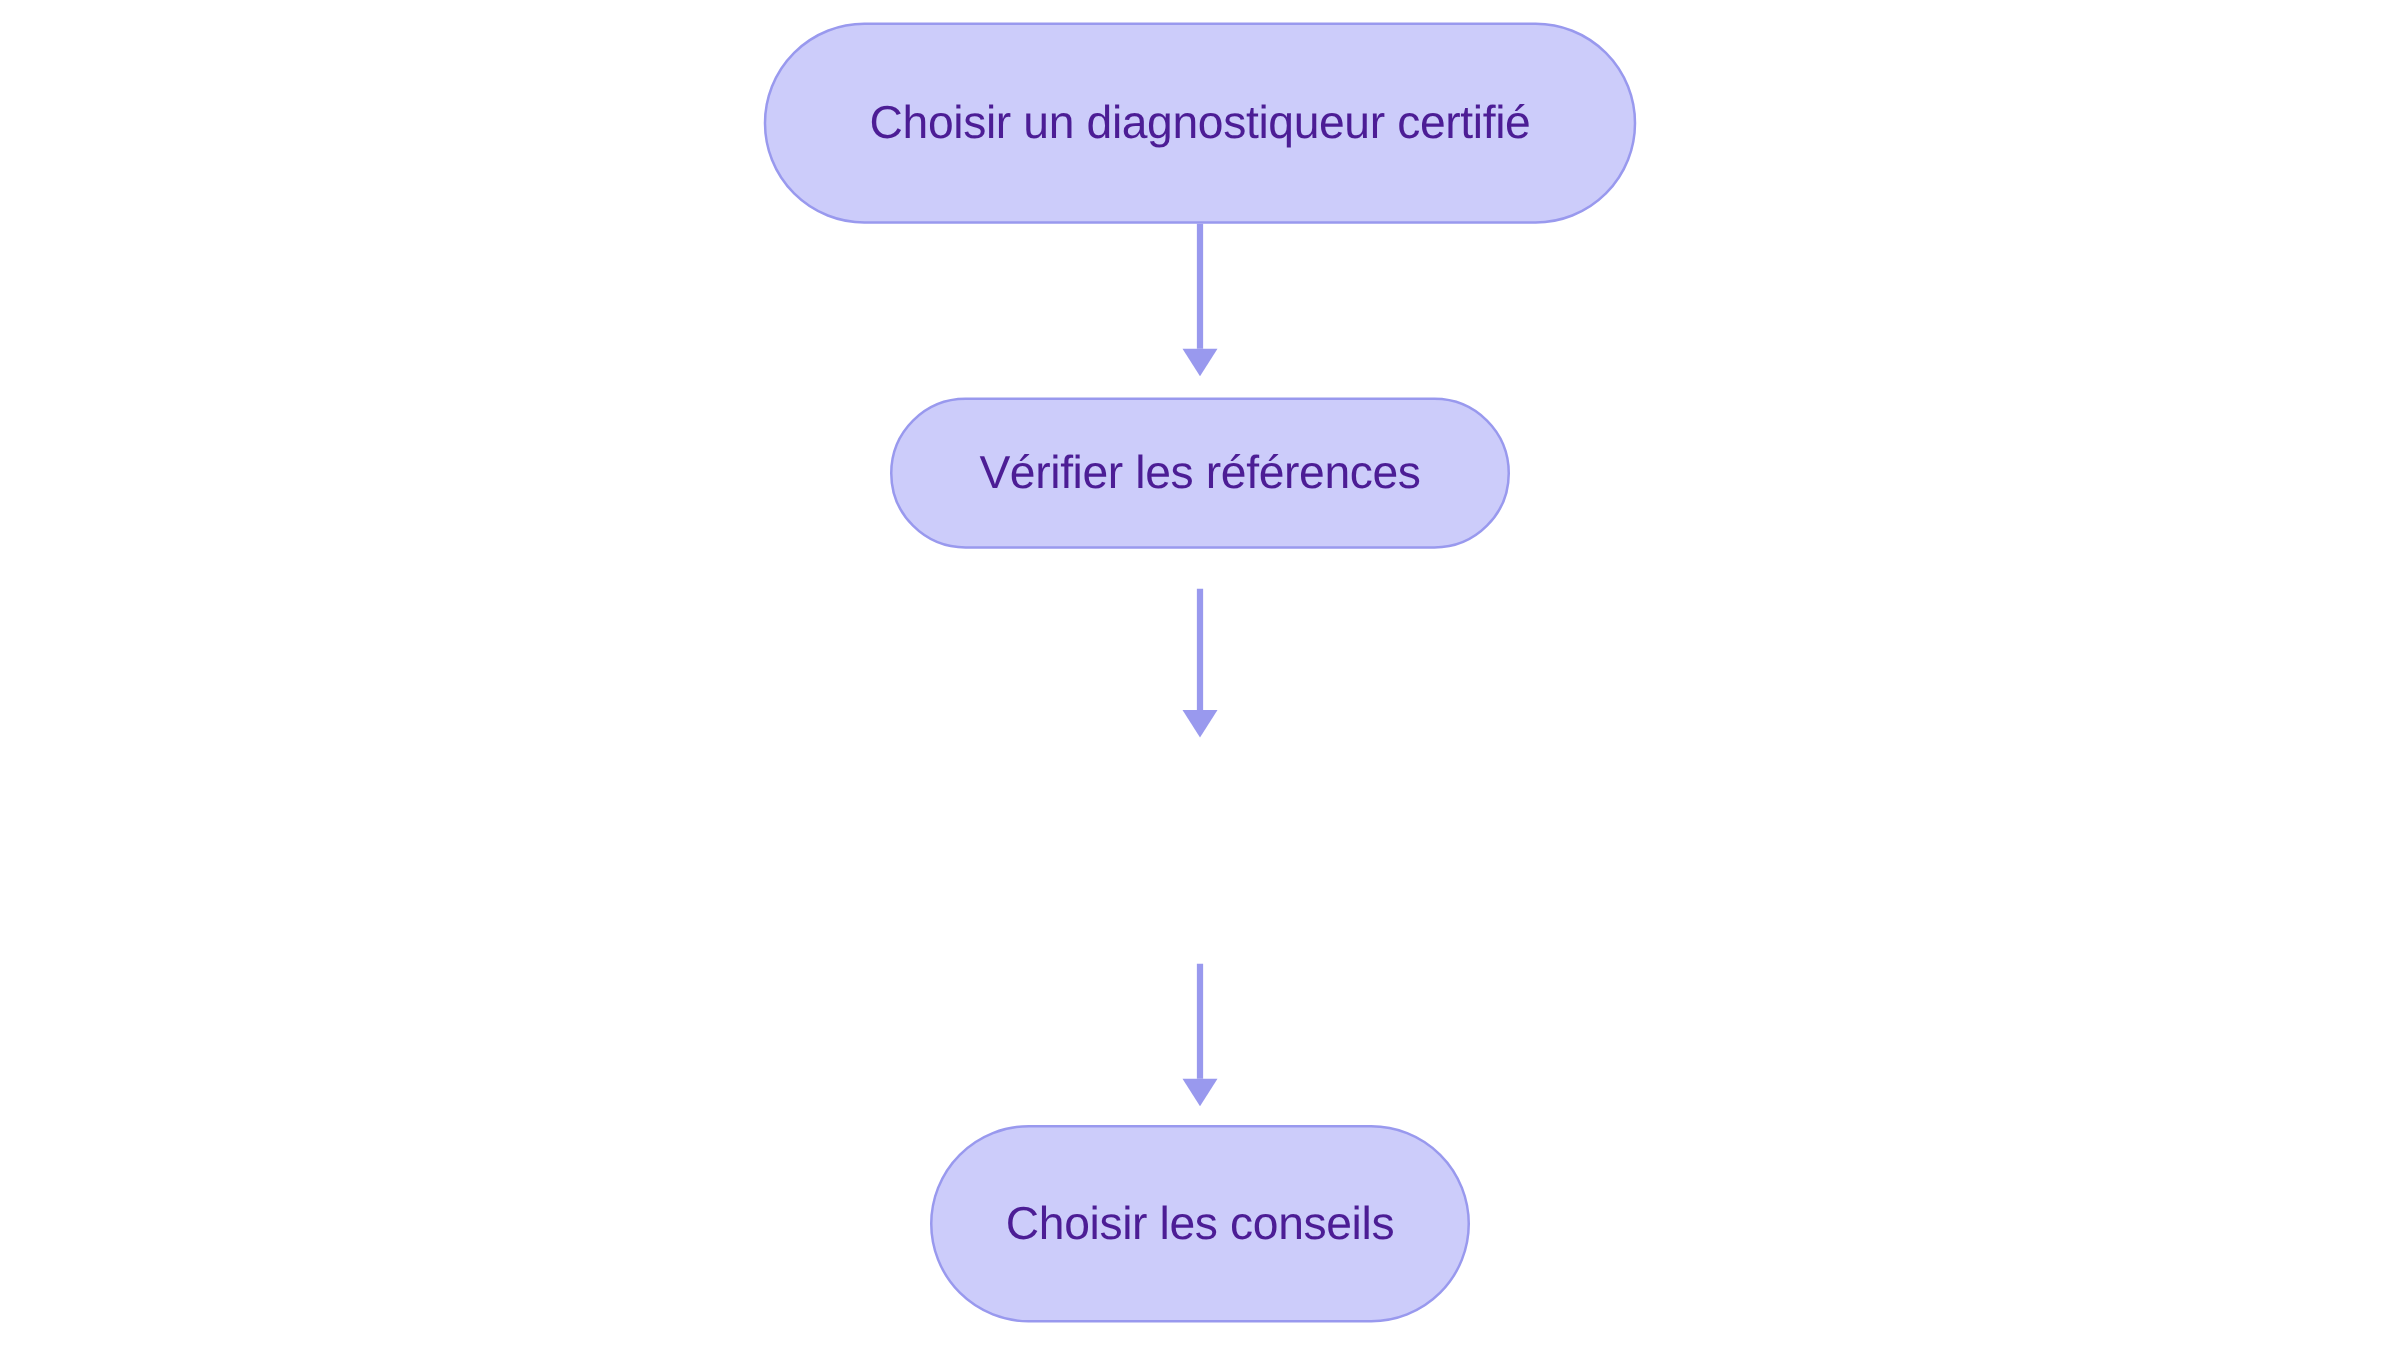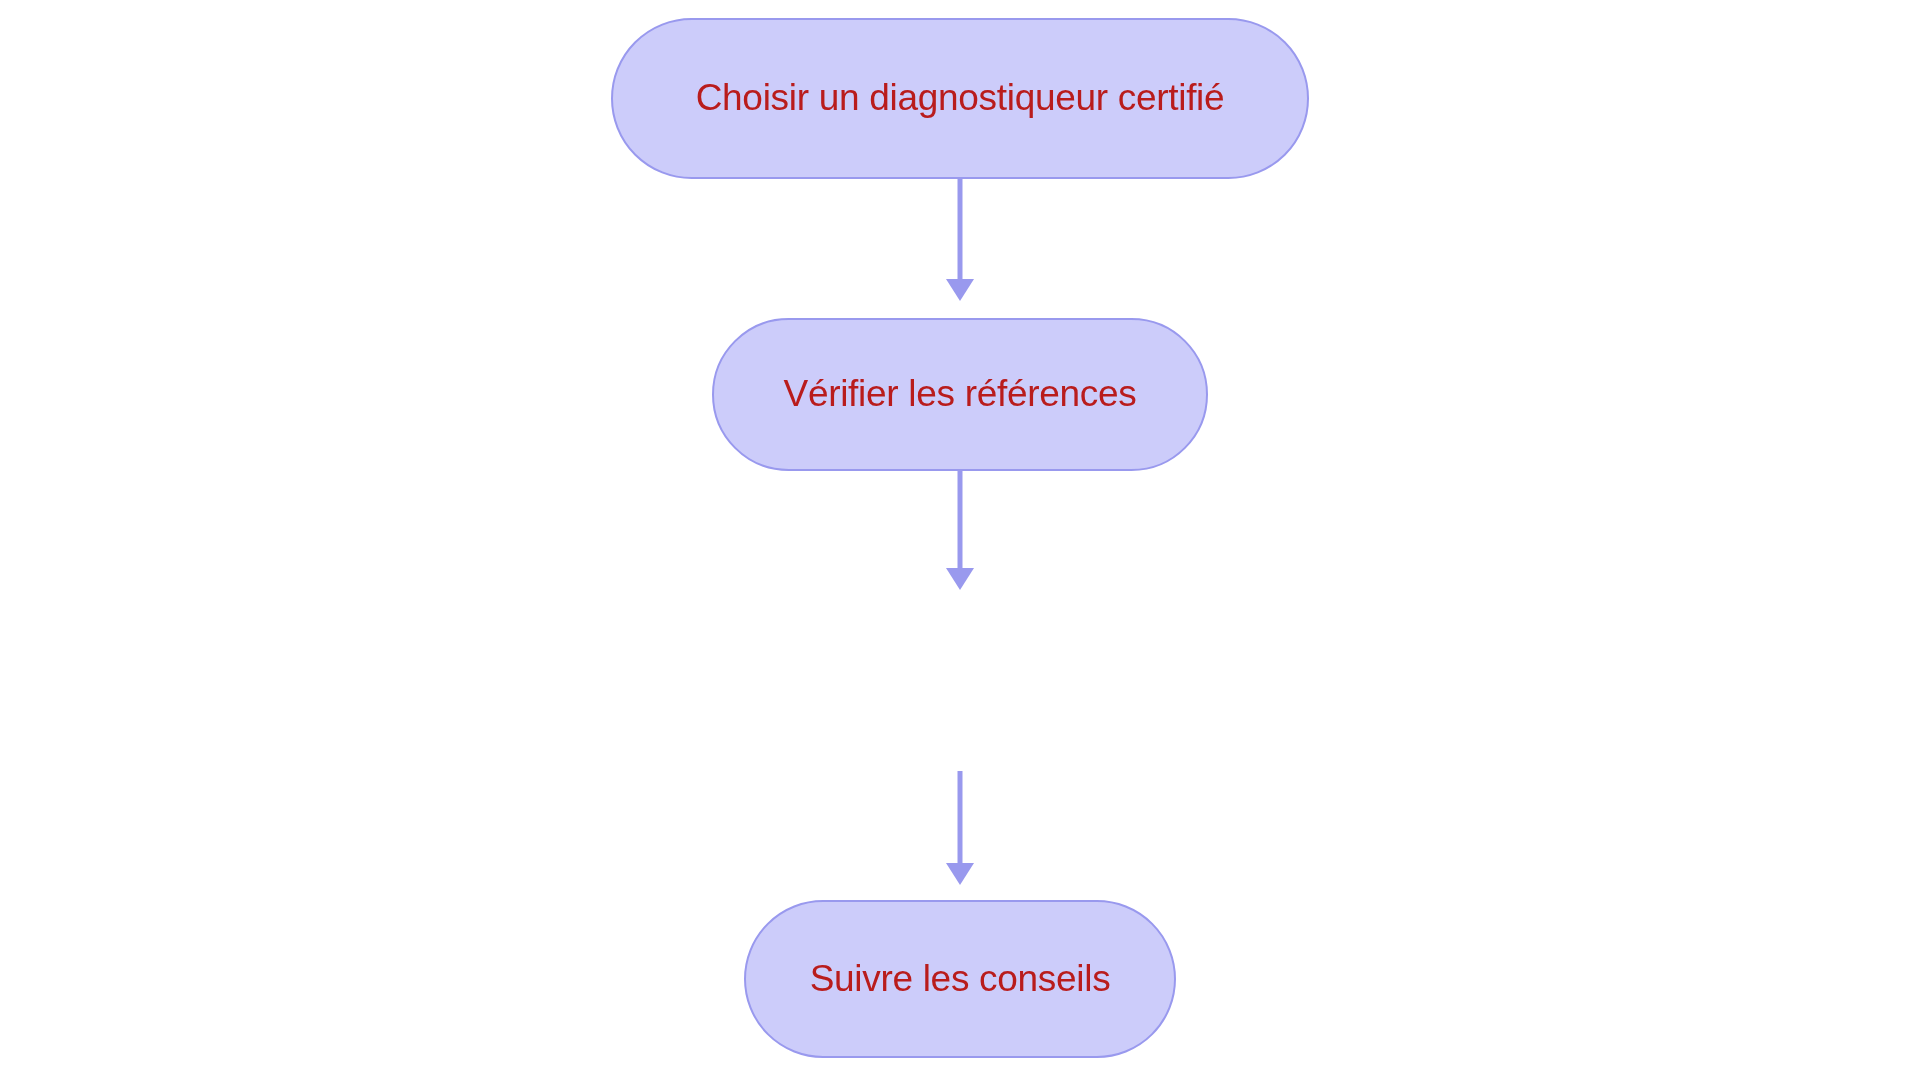--- a/index.html
+++ b/index.html
@@ -28,33 +28,33 @@
     box-sizing: border-box;
     display: flex;
     align-items: center;
     justify-content: center;
     background: #CCCCFA;
     border: 2px solid #9999EE;
     border-radius: 999px;
     transform: translateX(-50%);
   }
   .node-label {
-    color: #b91c1c;
+    color: #4c1d95;
     font-family: "Liberation Sans", sans-serif;
     font-size: 37px;
     font-weight: 400;
     line-height: 1.1;
     letter-spacing: -0.3px;
     white-space: nowrap;
     text-align: center;
     -webkit-font-smoothing: antialiased;
   }
 
   #node-1 { left: 960px; top: 18px;  width: 698px; height: 161px; }
-  #node-2 { left: 960px; top: 318px; width: 496px; height: 153px; }
+  #node-2 { left: 960px; top: 318px; width: 496px; height: 121px; }
   #node-3 { left: 960px; top: 605px; width: 674px; height: 166px; }
   #node-4 { left: 960px; top: 900px; width: 432px; height: 158px; }
 
   
   .edge {
     position: absolute;
     left: 960px;
     transform: translateX(-50%);
     width: 40px;
   }
@@ -108,16 +108,16 @@
     <div class="edge-head"></div>
   </div>
 
 
   <div class="edge" id="edge-3">
     <div class="edge-line"></div>
     <div class="edge-head"></div>
   </div>
 
   <div class="node" id="node-4">
-    <span class="node-label">Suivre les conseils</span>
+    <span class="node-label">Choisir les conseils</span>
   </div>
 
 </div>
 
 </body></html>

